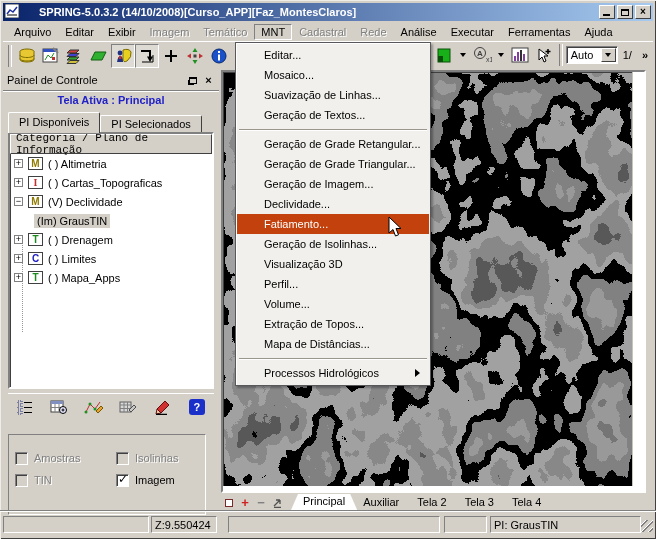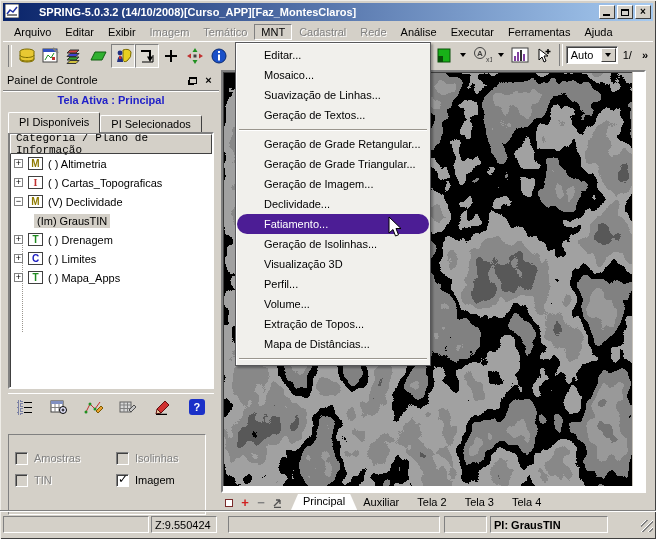--- a/index.html
+++ b/index.html
@@ -94,21 +94,21 @@
   
   .statusbar{left:0;top:510px;width:656px;height:27px;border-top:1px solid #808080;box-shadow:inset 0 1px 0 #fff;}
   .sf{position:absolute;top:5px;height:17px;border:1px solid;border-color:#808080 #fff #fff #808080;
       padding:2px 3px 0;white-space:nowrap;}
   .grip{position:absolute;right:3px;top:9px;width:12px;height:12px;
         background:repeating-linear-gradient(135deg,transparent 0 3px,#fff 3px 4px,#808080 4px 5px);}
   
   .menu{left:235px;top:42px;width:196px;background:#f1f0ec;border:1px solid #58585a;
         box-shadow:inset 1px 1px 0 #fff,2px 2px 2px rgba(0,0,0,.3);padding:2px 1px;z-index:50;}
   .dditem{height:20px;line-height:20px;padding-left:27px;white-space:nowrap;position:relative;}
-  .dditem.hl{background:#4c1d95;color:#fff;border-radius:10px;}
+  .dditem.hl{background:#c2410c;color:#fff;}
   .ddsep{height:9px;position:relative;}
   .ddsep::after{content:"";position:absolute;left:2px;right:2px;top:4px;border-top:1px solid #9a968e;border-bottom:1px solid #fff;}
   .subarrow{position:absolute;right:9px;top:6px;width:0;height:0;border-top:4px solid transparent;
             border-bottom:4px solid transparent;border-left:5px solid #000;}
   .cursor{z-index:99;pointer-events:none;}
 </style>
 </head>
 <body>
 
 <div id="window">
@@ -421,21 +421,21 @@
     <span class="stab">Tela 2</span>
     <span class="stab">Tela 3</span>
     <span class="stab">Tela 4</span>
   </div>
 
   <div class="abs statusbar">
     <span class="sf" style="left:3px;width:146px;"></span>
     <span class="sf" style="left:151px;width:66px;">Z:9.550424</span>
     <span class="sf" style="left:228px;width:212px;"></span>
     <span class="sf" style="left:444px;width:43px;"></span>
-    <span class="sf" style="left:490px;width:118px;font-weight:bold;">PI: GrausTIN</span>
+    <span class="sf" style="left:490px;width:151px;">PI: GrausTIN</span>
     <span class="grip"></span>
   </div>
 
   <div class="abs menu">
     <div class="dditem">Editar...</div>
     <div class="dditem">Mosaico...</div>
     <div class="dditem">Suavização de Linhas...</div>
     <div class="dditem">Geração de Textos...</div>
     <div class="ddsep"></div>
     <div class="dditem">Geração de Grade Retangular...</div>
@@ -443,19 +443,23 @@
     <div class="dditem">Geração de Imagem...</div>
     <div class="dditem">Declividade...</div>
     <div class="dditem hl">Fatiamento...</div>
     <div class="dditem">Geração de Isolinhas...</div>
     <div class="dditem">Visualização 3D</div>
     <div class="dditem">Perfil...</div>
     <div class="dditem">Volume...</div>
     <div class="dditem">Extração de Topos...</div>
     <div class="dditem">Mapa de Distâncias...</div>
     <div class="ddsep"></div>
+    <div class="dditem">
+      <span>Processos Hidrológicos</span>
+      <span class="subarrow"></span>
+    </div>
   </div>
 
   <svg class="abs cursor" style="left:388px;top:216px;" width="15" height="22">
     <path d="M1 1 L1 17 L5 13.5 L7.5 20 L10.5 18.8 L8 12.5 L13 12.5 Z" fill="#fff" stroke="#000"></path>
   </svg>
 
 </div>
 
 </body></html>

